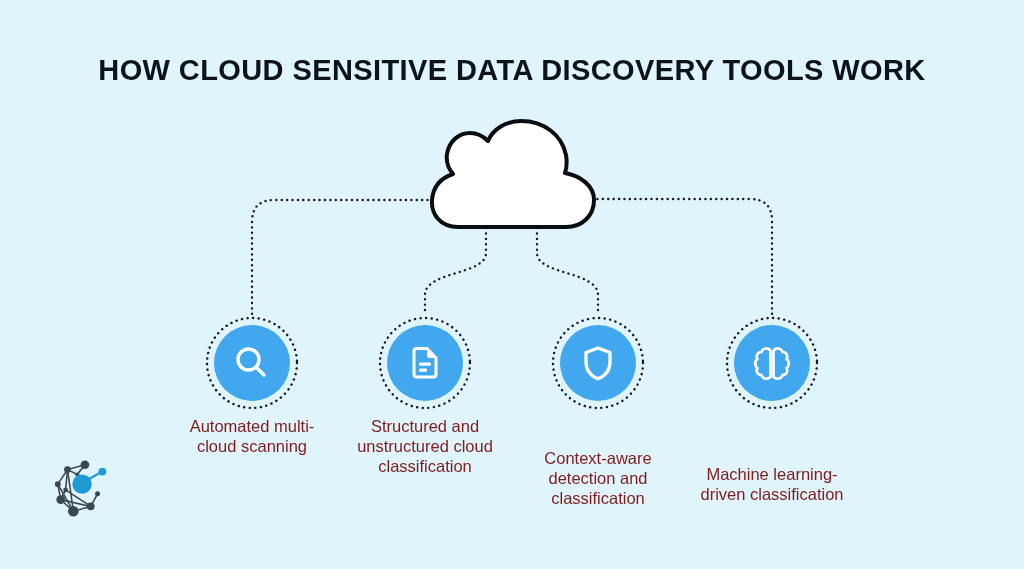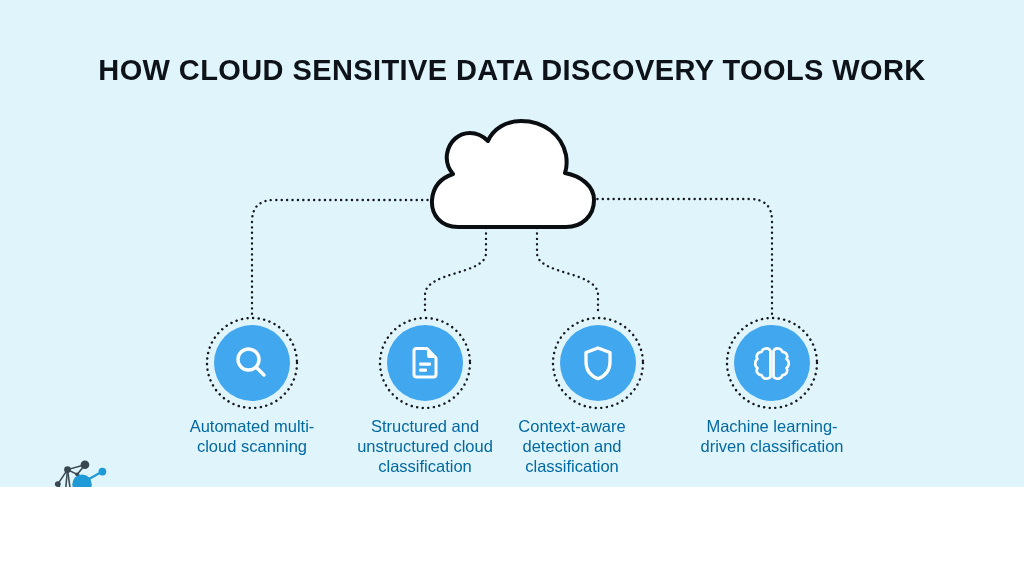--- a/index.html
+++ b/index.html
@@ -2,21 +2,21 @@
 <html><head>
 <meta charset="utf-8">
 <style>
   * { margin: 0; padding: 0; box-sizing: border-box; }
   html, body { width: 1024px; height: 569px; }
   body { font-family: "Liberation Sans", sans-serif; }
 
   .canvas {
     position: relative;
     width: 1024px;
-    height: 487px;
+    height: 569px;
     background: #DFF4FB;
     overflow: hidden;
   }
 
   .title {
     position: absolute;
     top: 54px;
     left: 0;
     width: 1024px;
     text-align: center;
@@ -33,27 +33,27 @@
     height: 569px;
   }
 
   .node-label {
     position: absolute;
     top: 416px;
     width: 210px;
     text-align: center;
     font-size: 16.5px;
     line-height: 1.22;
-    color: #0369a1;
+    color: #7f1d1d;
     white-space: pre-line;
   }
   .node-label.l1 { left: 147px; }
   .node-label.l2 { left: 320px; }
-  .node-label.l3 { left: 467px; }
-  .node-label.l4 { left: 667px; }
+  .node-label.l3 { left: 493px; margin-top: 32px; }
+  .node-label.l4 { left: 667px; margin-top: 48px; }
 
   .logo {
     position: absolute;
     left: 52px;
     top: 454px;
     width: 62px;
     height: 68px;
   }
 </style>
 </head>

